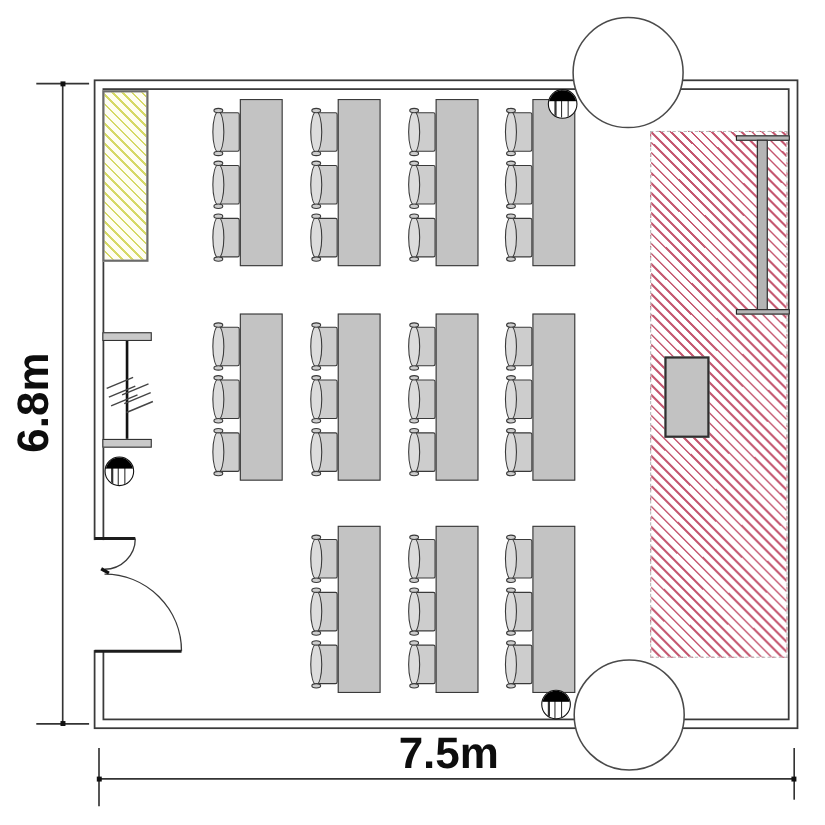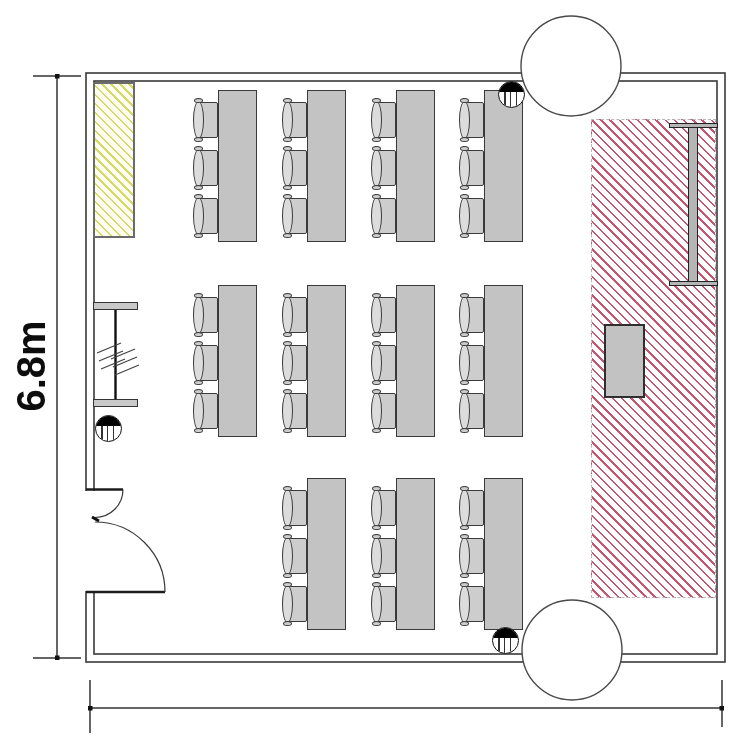--- a/index.html
+++ b/index.html
@@ -341,16 +341,17 @@
       </div>
       <div class="floor-symbol" style="left: 491.5px; top: 626.5px;">
         <div class="sym-stripe s1"></div>
         <div class="sym-stripe s2"></div>
         <div class="sym-stripe s3"></div>
         <div class="sym-cap"></div>
       </div>
     </div>
 
   <div class="label-layer">
+    <div class="dim-label dim-label-h">7.5m</div>
     <div class="dim-label dim-label-v">6.8m</div>
   </div>
 
 </div>
 
 </body></html>

